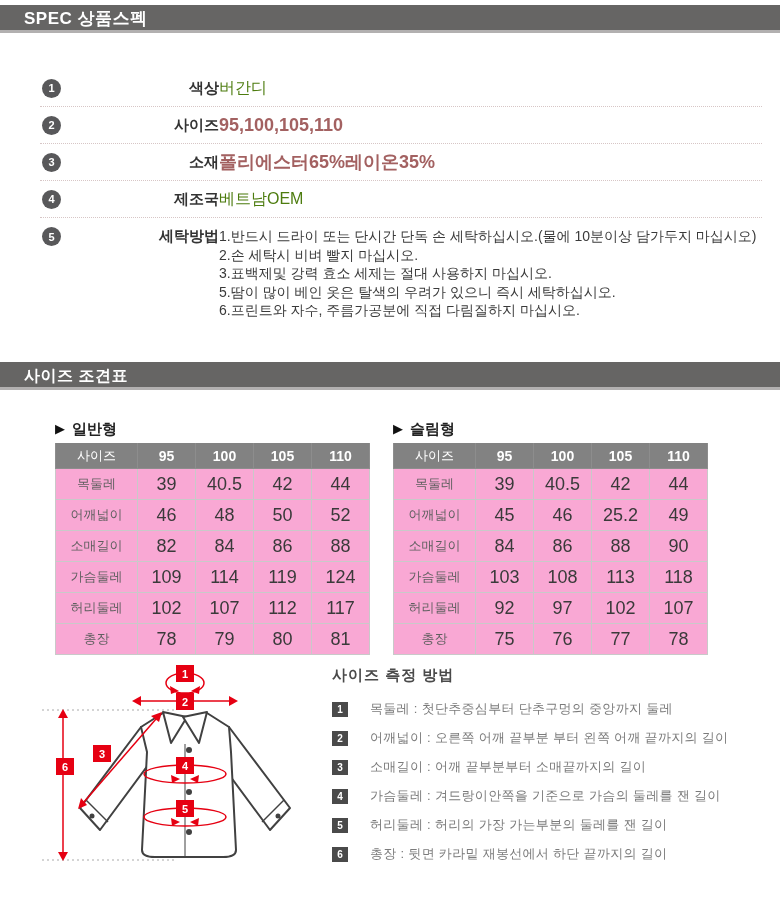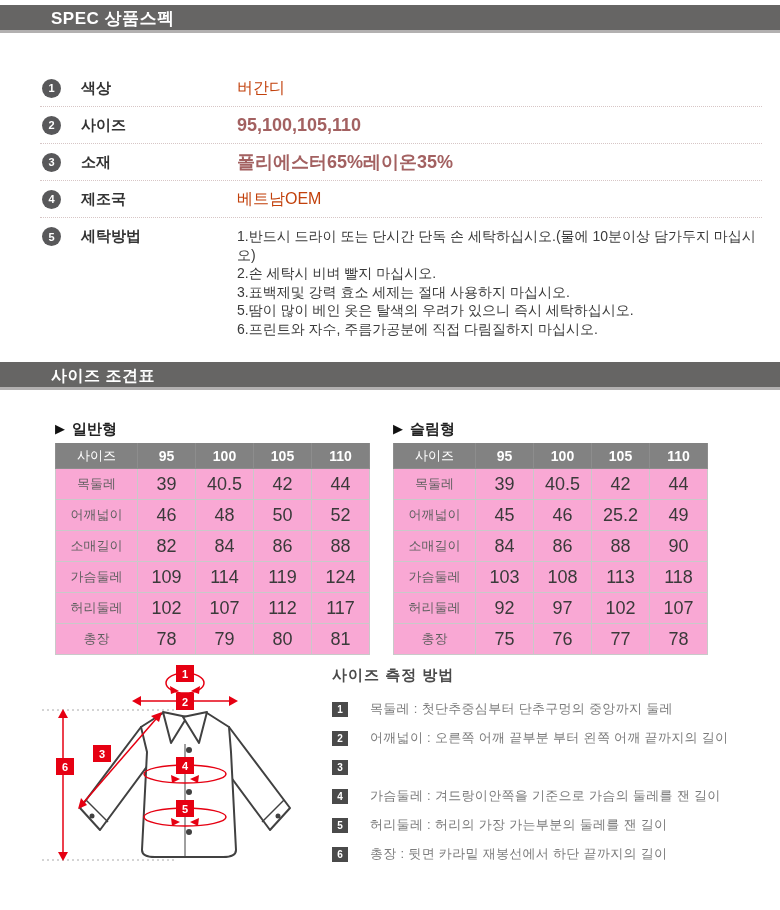--- a/index.html
+++ b/index.html
@@ -2,32 +2,32 @@
 <html><head>
 <meta charset="utf-8">
 <style>
   html,body{margin:0;padding:0;background:#fff;}
   .page{position:relative;width:780px;height:910px;background:#fff;overflow:hidden;
         font-family:"Liberation Sans","DejaVu Sans",sans-serif;}
 
   
   .bar{position:absolute;left:0;right:0;height:28px;background:#666564;
        border-bottom:3px solid #b2b0b0;color:#fff;font-weight:bold;font-size:17px;
-       line-height:28px;padding-left:51px;box-sizing:border-box;letter-spacing:.5px;}
+       line-height:28px;padding-left:24px;box-sizing:border-box;letter-spacing:.5px;}
   .bar1{top:5px;}
   .bar2{top:362px;font-size:16px;}
 
   
   .spec{position:absolute;top:70px;left:40px;right:18px;}
   .spec-row{display:flex;align-items:center;height:36px;border-bottom:1px dotted #d7c6c6;}
   .spec-row.last{border-bottom:none;align-items:flex-start;padding-top:9px;height:auto;}
   .numc{flex:none;width:19px;height:19px;border-radius:50%;background:#58585a;color:#fff;
         font-size:11px;font-weight:bold;display:flex;align-items:center;justify-content:center;margin-left:2px;}
-  .spec-label{flex:none;width:156px;margin-left:20px;font-size:15px;color:#333;font-weight:600;}
-  .spec-value{font-size:16px;color:#c2410c;}
+  .spec-label{flex:none;width:156px;margin-left:2px;font-size:15px;color:#333;font-weight:600;text-align:right;}
+  .spec-value{font-size:16px;color:#4d7c0f;}
   .spec-value.bold{font-size:18px;font-weight:bold;color:#a36161;}
   .wash-lines{font-size:14px;color:#3a3a3a;line-height:18.5px;}
 
   
   .tbl-wrap{position:absolute;top:420px;width:315px;}
   .tbl-wrap.t1{left:55px;} .tbl-wrap.t2{left:393px;}
   .tbl-title{font-size:15px;font-weight:bold;color:#222;height:18px;line-height:18px;margin-bottom:5px;
              display:flex;align-items:center;gap:7px;}
   .tri{font-size:13px;color:#111;}
   table.size{width:100%;border-collapse:collapse;table-layout:fixed;}
@@ -302,20 +302,21 @@
         <div class="guide-item">
           <span class="sq">1</span>
           <span class="guide-text">목둘레 : 첫단추중심부터 단추구멍의 중앙까지 둘레</span>
         </div>
         <div class="guide-item">
           <span class="sq">2</span>
           <span class="guide-text">어깨넓이 : 오른쪽 어깨 끝부분 부터 왼쪽 어깨 끝까지의 길이</span>
         </div>
         <div class="guide-item">
           <span class="sq">3</span>
+          <span class="guide-text">소매길이 : 어깨 끝부분부터 소매끝까지의 길이</span>
         </div>
         <div class="guide-item">
           <span class="sq">4</span>
           <span class="guide-text">가슴둘레 : 겨드랑이안쪽을 기준으로 가슴의 둘레를 잰 길이</span>
         </div>
         <div class="guide-item">
           <span class="sq">5</span>
           <span class="guide-text">허리둘레 : 허리의 가장 가는부분의 둘레를 잰 길이</span>
         </div>
         <div class="guide-item">

